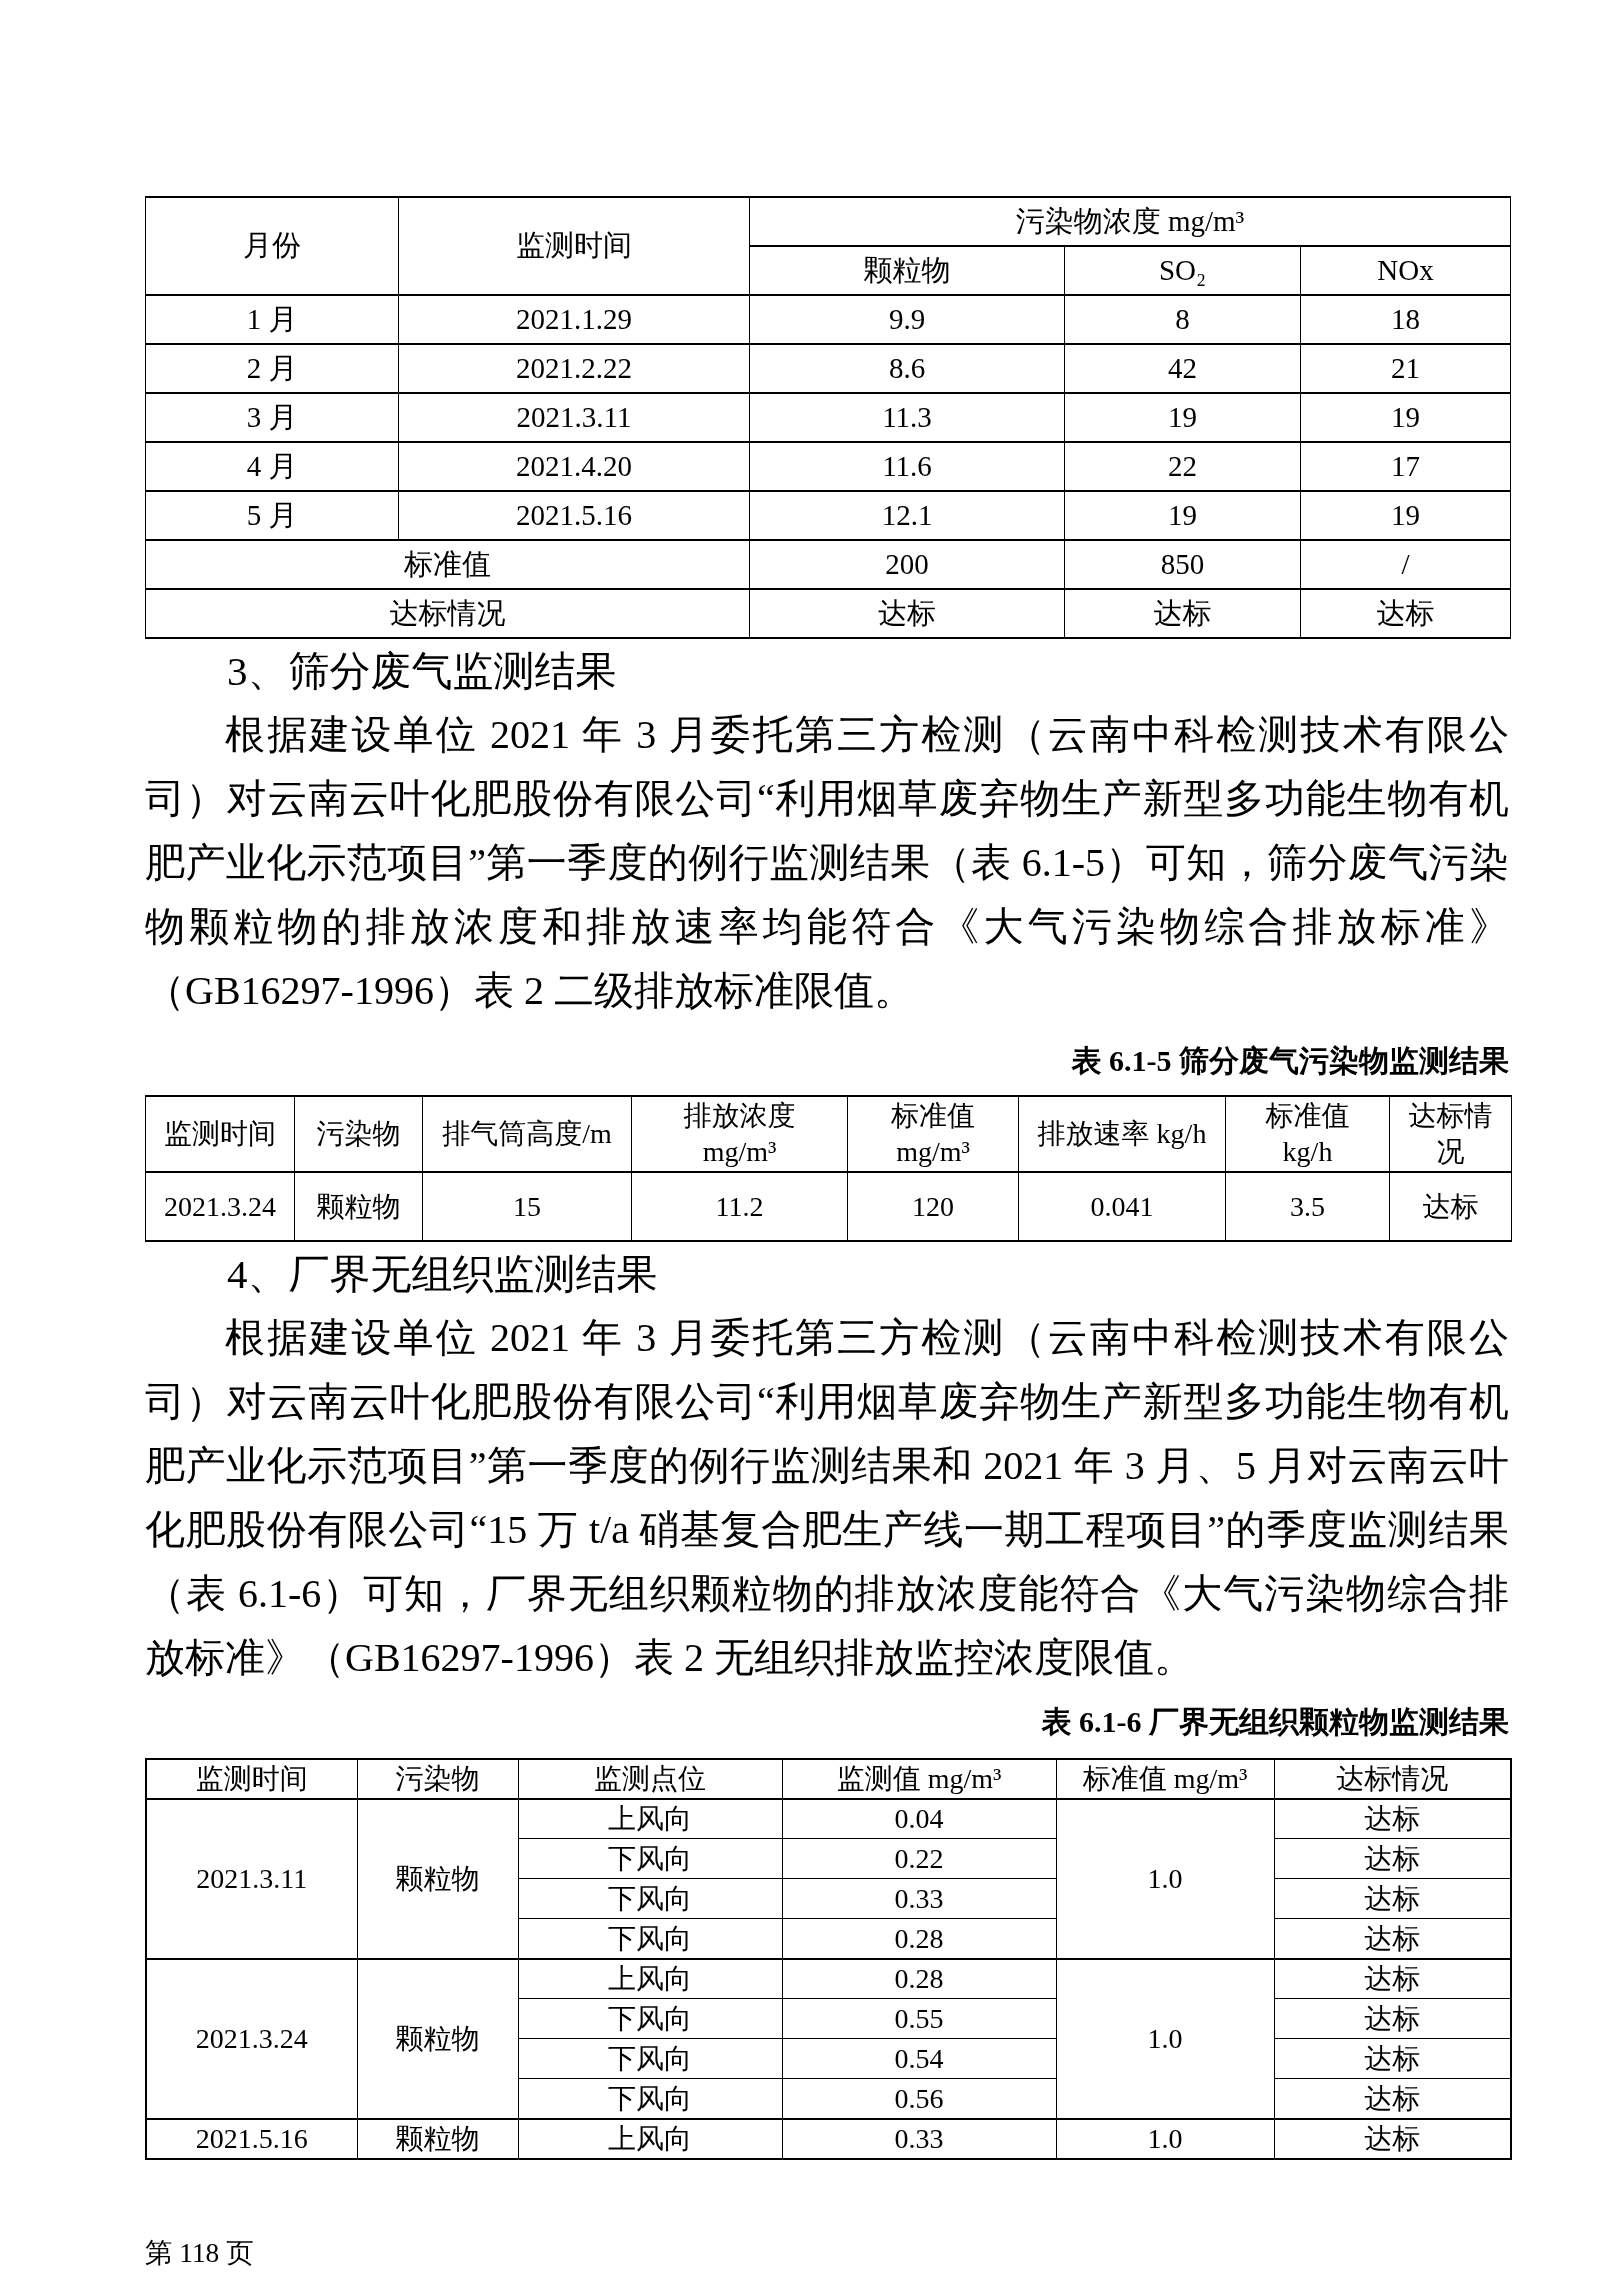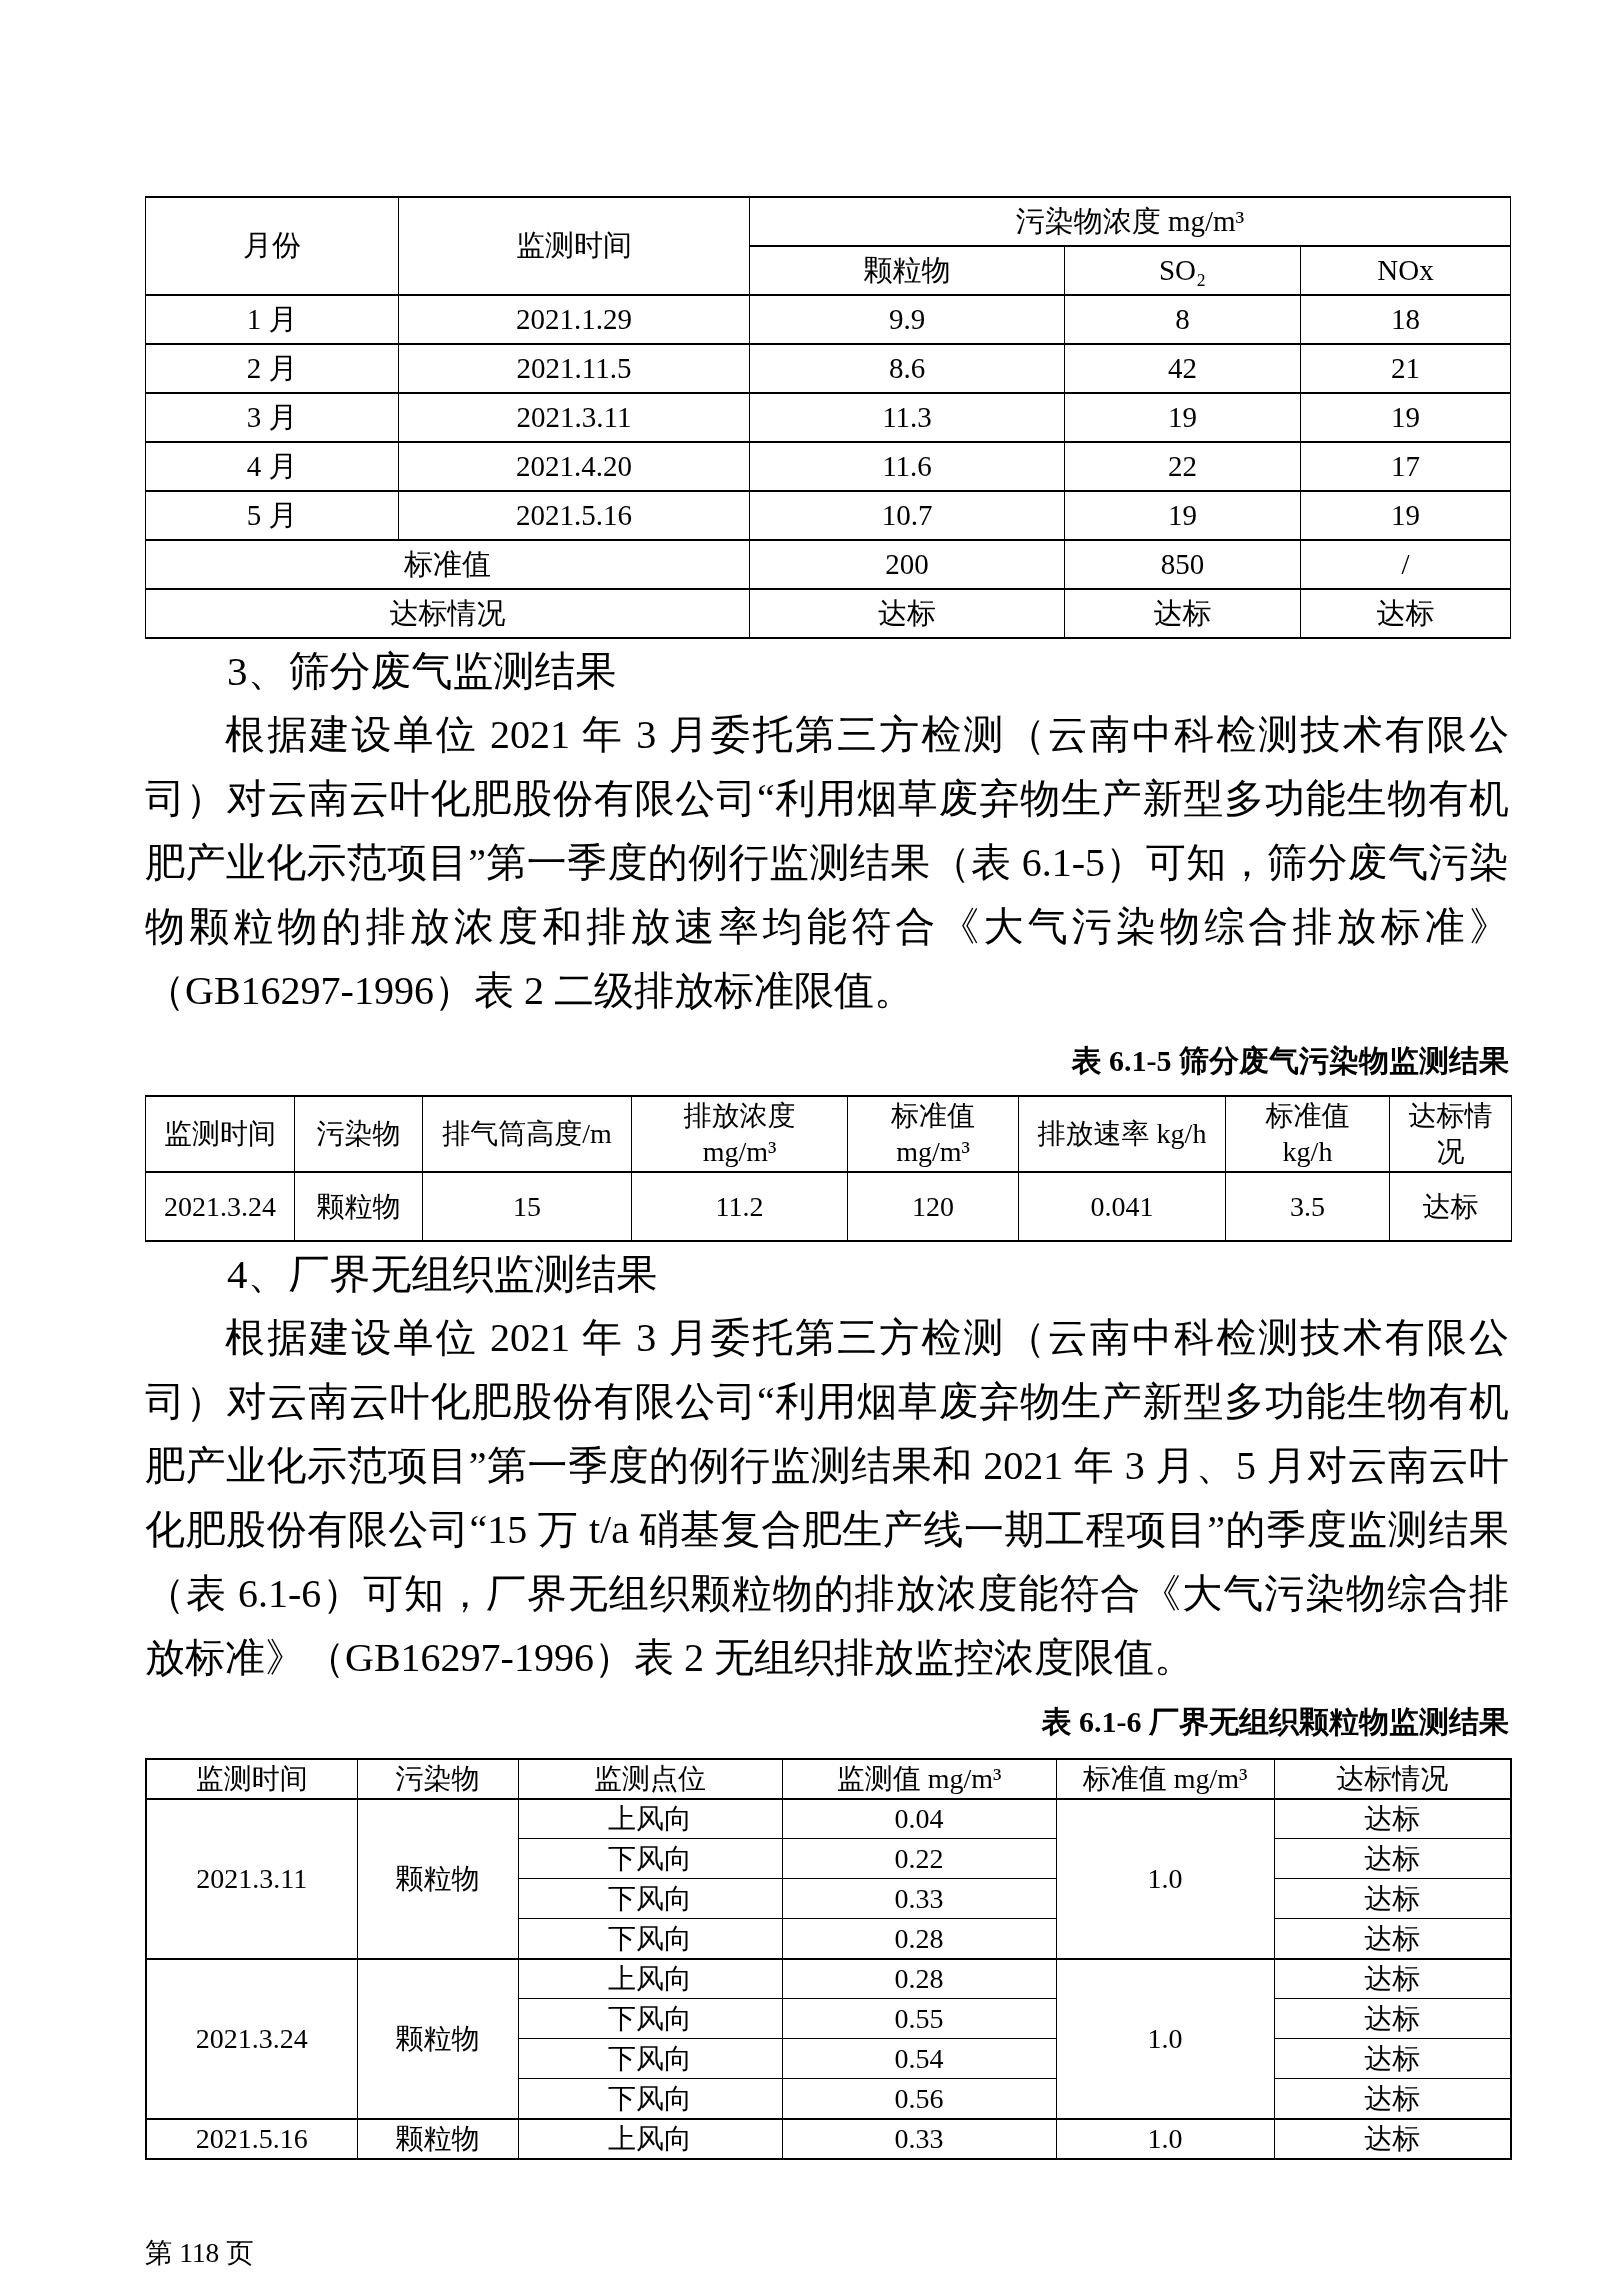--- a/index.html
+++ b/index.html
@@ -109,21 +109,21 @@
       </tr>
       <tr>
         <td>1 月</td>
         <td>2021.1.29</td>
         <td>9.9</td>
         <td>8</td>
         <td>18</td>
       </tr>
       <tr>
         <td>2 月</td>
-        <td>2021.11.5</td>
+        <td>2021.2.22</td>
         <td>8.6</td>
         <td>42</td>
         <td>21</td>
       </tr>
       <tr>
         <td>3 月</td>
         <td>2021.3.11</td>
         <td>11.3</td>
         <td>19</td>
         <td>19</td>
@@ -131,21 +131,21 @@
       <tr>
         <td>4 月</td>
         <td>2021.4.20</td>
         <td>11.6</td>
         <td>22</td>
         <td>17</td>
       </tr>
       <tr>
         <td>5 月</td>
         <td>2021.5.16</td>
-        <td>10.7</td>
+        <td>12.1</td>
         <td>19</td>
         <td>19</td>
       </tr>
       <tr>
         <td colspan="2">标准值</td>
         <td>200</td>
         <td>850</td>
         <td>/</td>
       </tr>
       <tr>

